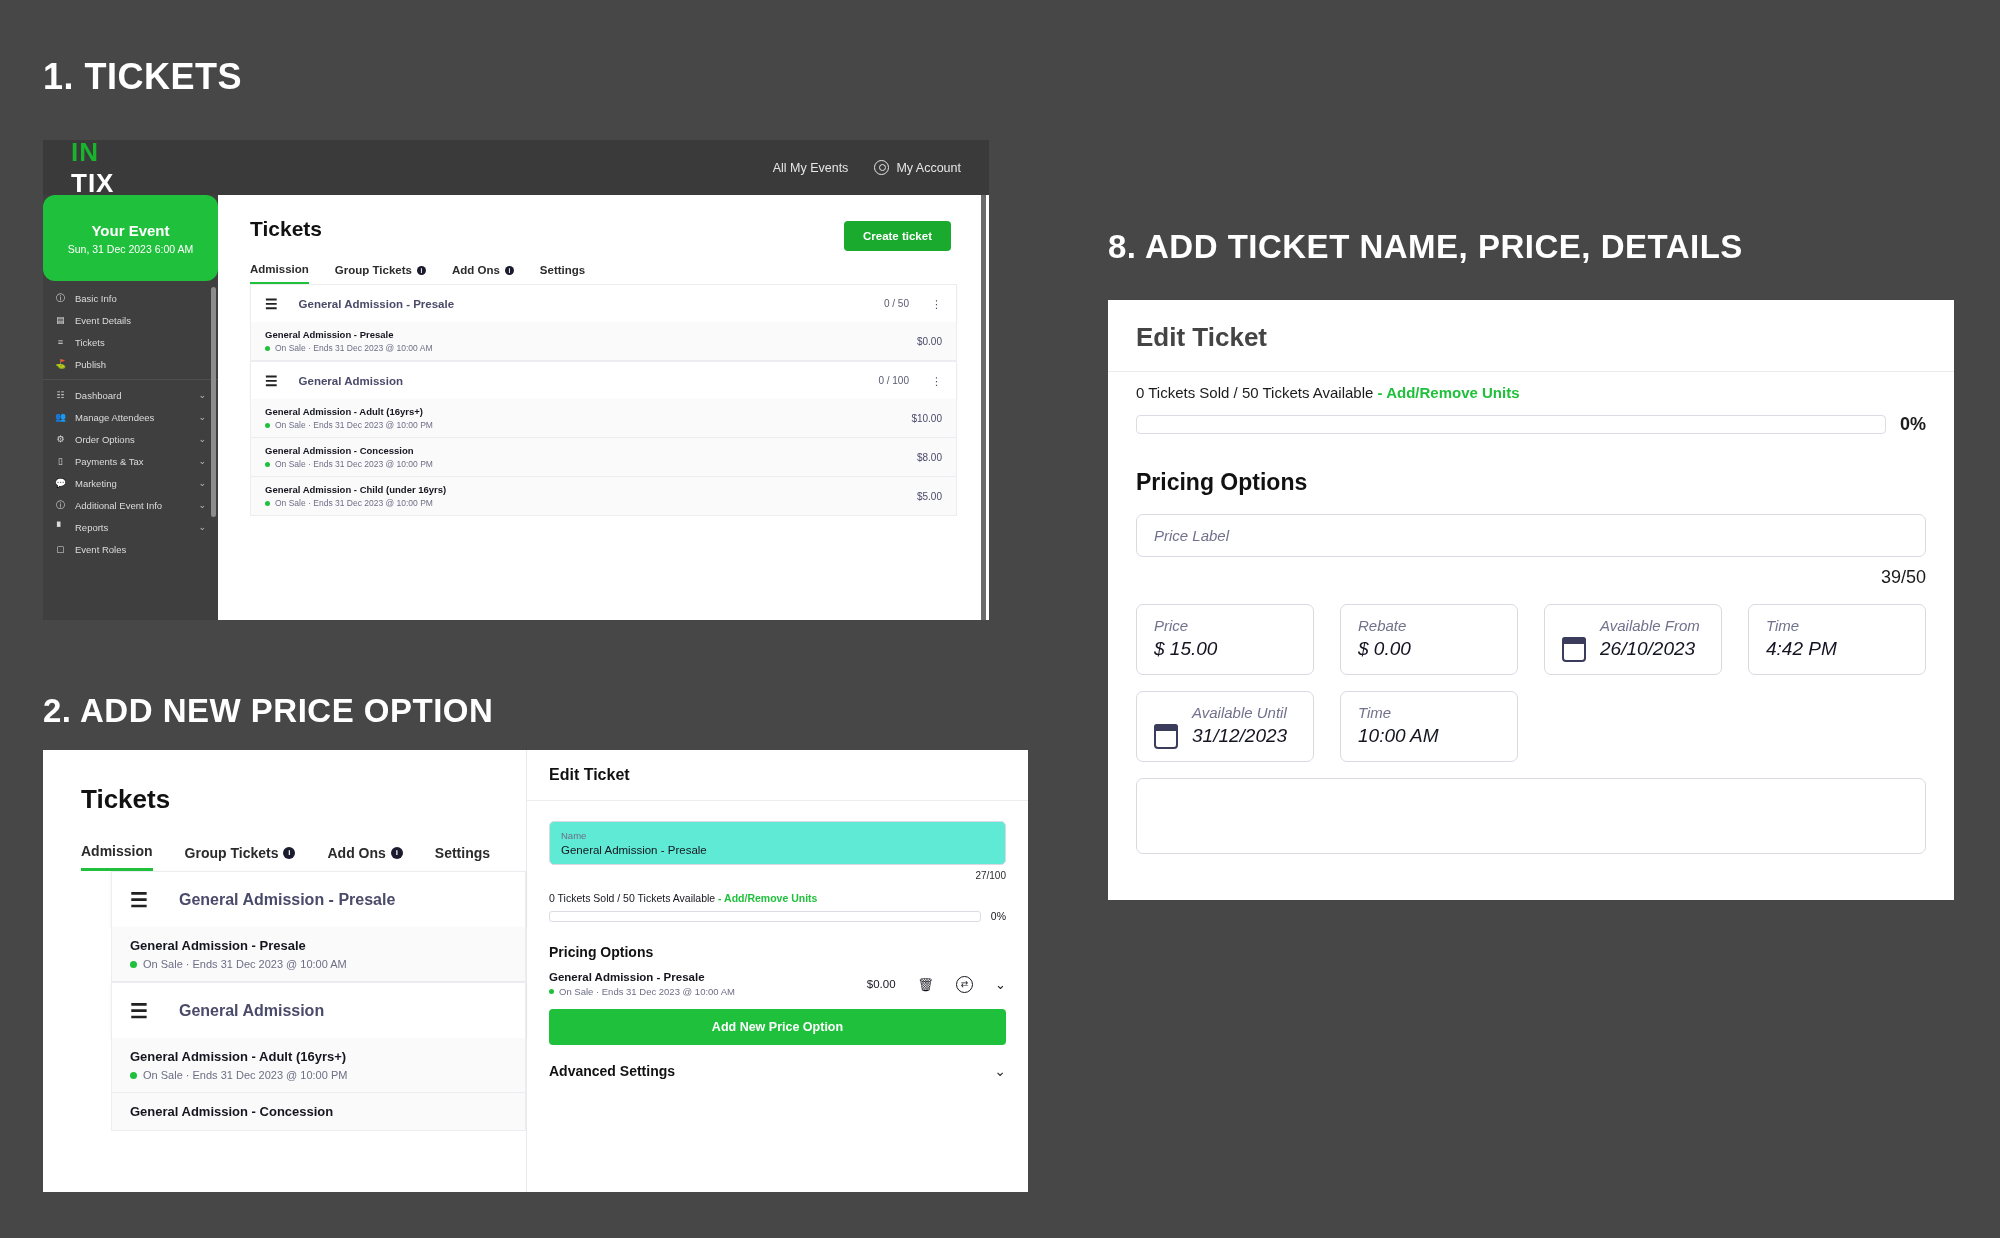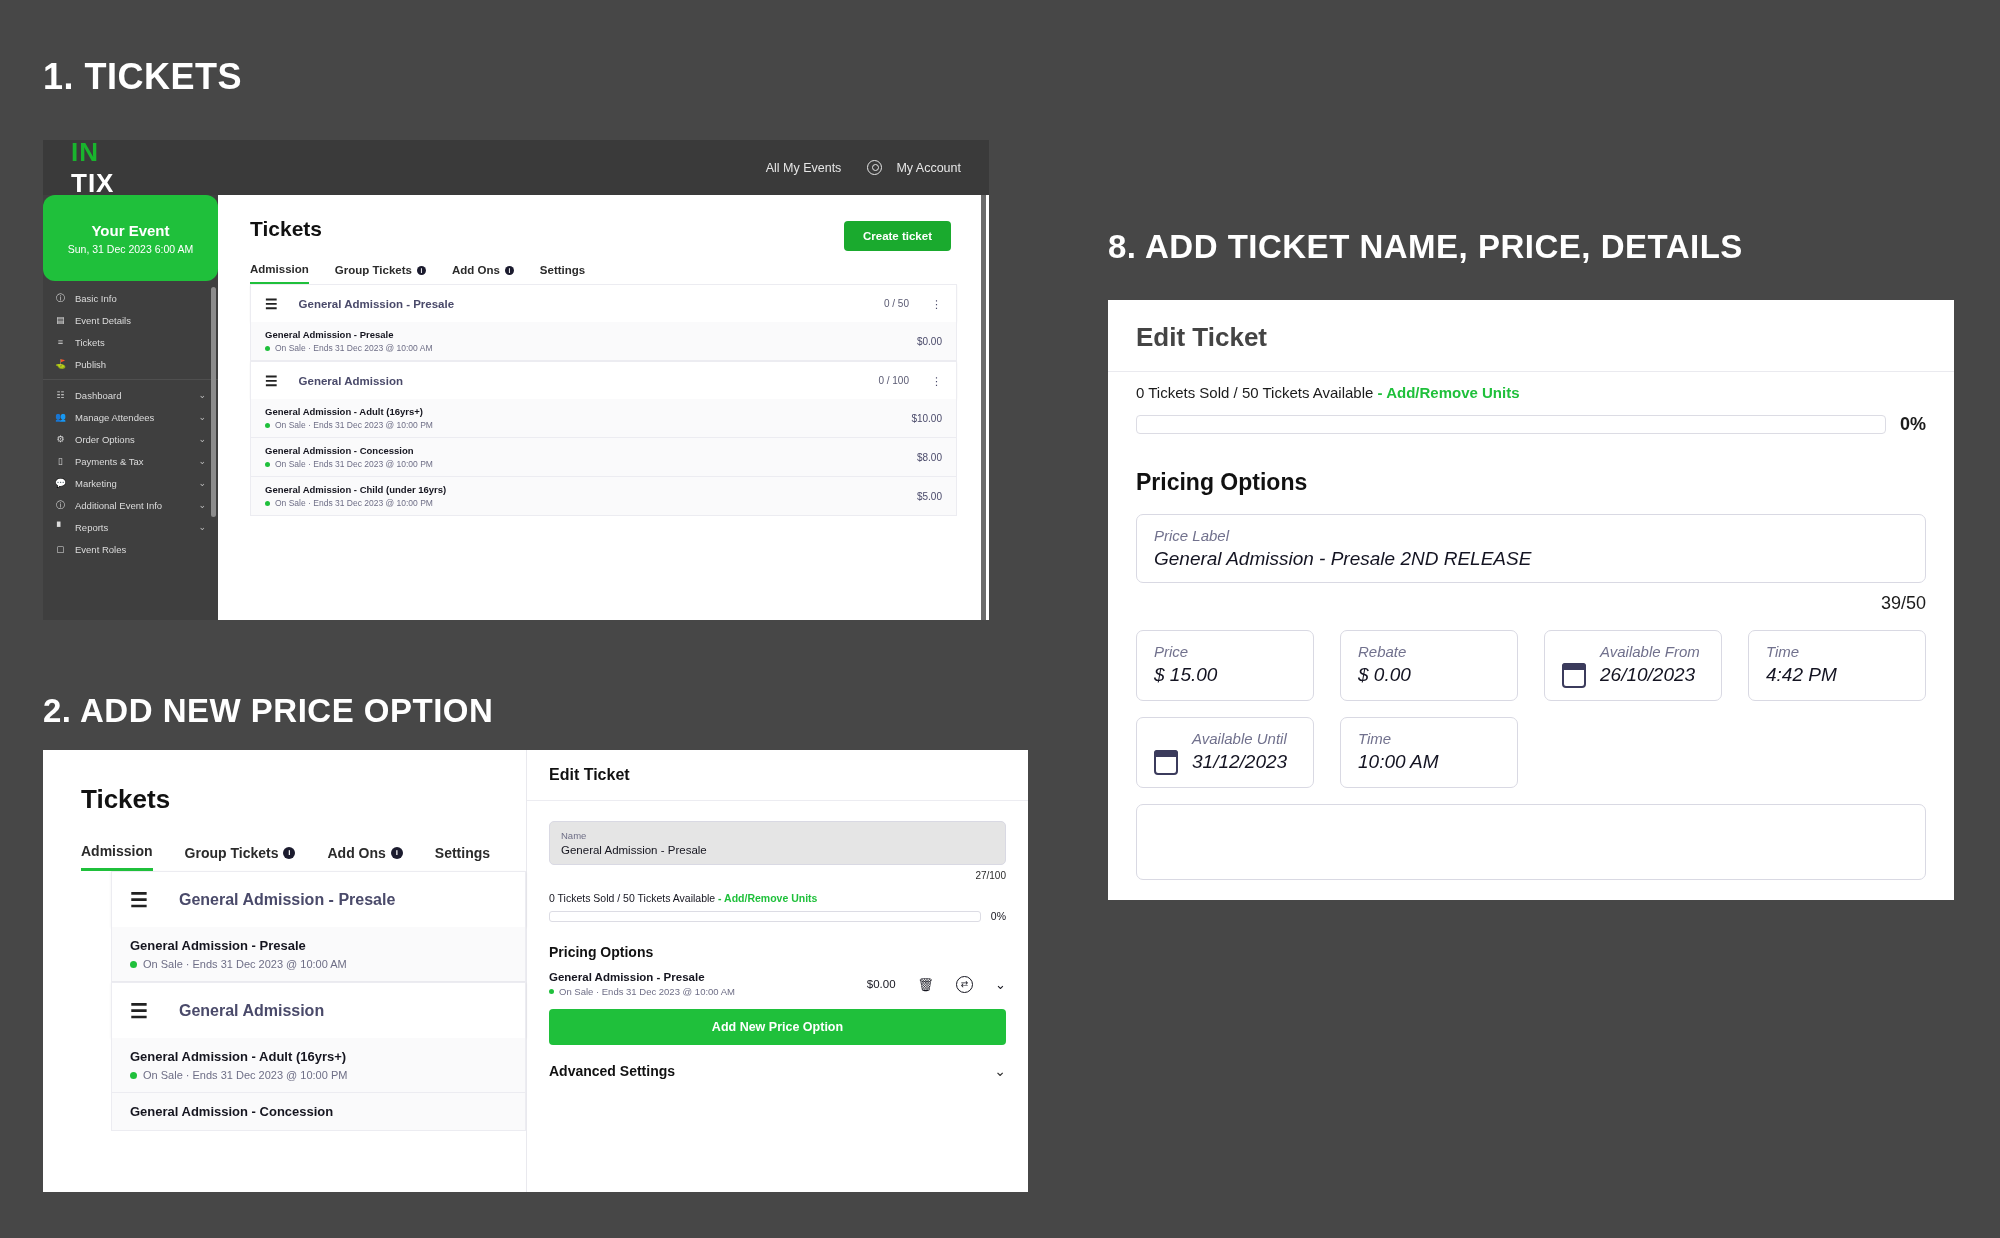--- a/index.html
+++ b/index.html
@@ -30,21 +30,21 @@
 
   .app-topbar {
     height: 55px; background: #3a3a3a;
     display: flex; align-items: center; padding: 0 28px;
   }
   .logo { font-size: 26px; font-weight: bold; letter-spacing: 1px; display:flex;flex-direction:column; }
   .logo .g { color: #19b42d; }
   .logo .w { color: #ffffff; }
   .topbar-right { margin-left:auto; display:flex; align-items:center; gap: 26px; }
   .topbar-link { color: #e6e6e6; font-size: 12.5px; }
-  .topbar-acct { display:flex; align-items:center; gap:14px; color:#e6e6e6; font-size:12.5px; }
+  .topbar-acct { display:flex; align-items:center; gap:7px; color:#e6e6e6; font-size:12.5px; }
   .acct-ic { width:15px; height:15px; border:1.4px solid #e6e6e6; border-radius:50%; position:relative; }
   .acct-ic::after{content:"";position:absolute;left:4px;top:3px;width:5px;height:5px;border-radius:50%;border:1.2px solid #e6e6e6;}
 
   .app-body { display: flex; height: 425px; }
 
   .side {
     width: 175px; background: #3f3f3f; position: relative; flex: 0 0 175px;
   }
   .side-head {
     background: #1fc03b; color: #ffffff; height: 86px;
@@ -131,21 +131,21 @@
   .p2-row .pname { font-size: 13px; color:#15151f; font-weight:bold; }
   .p2-row .pmeta { font-size: 11px; color:#6e6e86; margin-top:5px; display:flex; align-items:center; gap:6px;}
   .p2-row .dot { width:7px;height:7px; }
 
   .p2-right { flex:1; background:#fff; border-left:1px solid #e9e9ee; }
   .p2-rt-head { padding: 16px 22px; border-bottom:1px solid #ececf1; }
   .p2-rt-head .t { font-size: 16px; font-weight:bold; color:#111; }
   .p2-rt-body { padding: 20px 22px 0 22px; }
 
   .field {
-    border:1px solid #d9d9e3; border-radius:5px; padding: 8px 11px; background:#e5e5e5;
+    border:1px solid #d9d9e3; border-radius:5px; padding: 8px 11px; background:#5eead4;
   }
   .field .flabel { font-size: 9.5px; color:#6e6e86; }
   .field .fvalue { font-size: 11.5px; color:#15151f; margin-top:3px; }
   .counter { text-align:right; font-size:10px; color:#2b2b2b; margin-top:5px; }
 
   .sold-line { font-size: 10.5px; color:#15151f; margin-top: 11px; }
   .sold-line .link { color:#1fc03b; font-weight:bold; }
   .progress-wrap { display:flex; align-items:center; gap: 10px; margin-top: 6px; }
   .progress { flex:1; height: 11px; border:1px solid #dcdce4; border-radius:3px; background:#fff; }
   .progress .pct-inner { height:100%; width:0%; background:#1fc03b; border-radius:2px;}
@@ -493,21 +493,20 @@
       <div class="p3-prog-wrap">
         <div class="p3-prog"></div>
         <div class="p3-pct">0%</div>
       </div>
 
       <div class="p3-sec">Pricing Options</div>
 
       <div class="p3-field" style="margin-top:18px">
         <div class="fcol">
           <div class="flabel">Price Label</div>
-          <div class="fvalue">General Admission - Presale 2ND RELEASE</div>
         </div>
       </div>
       <div class="p3-count">39/50</div>
 
       <div class="p3-grid" id="p3-fields">
           <div class="p3-field">
             <div class="fcol">
               <div class="flabel">Price</div>
               <div class="fvalue">$ 15.00</div>
             </div>

